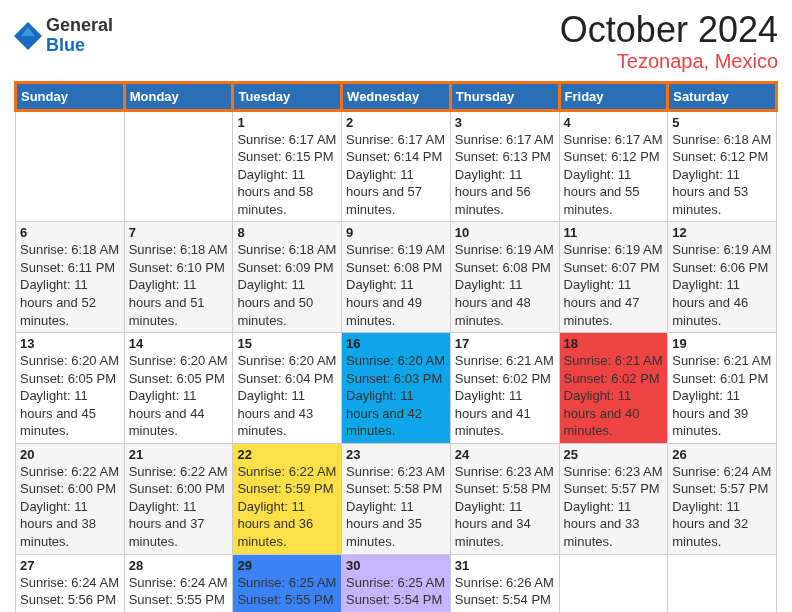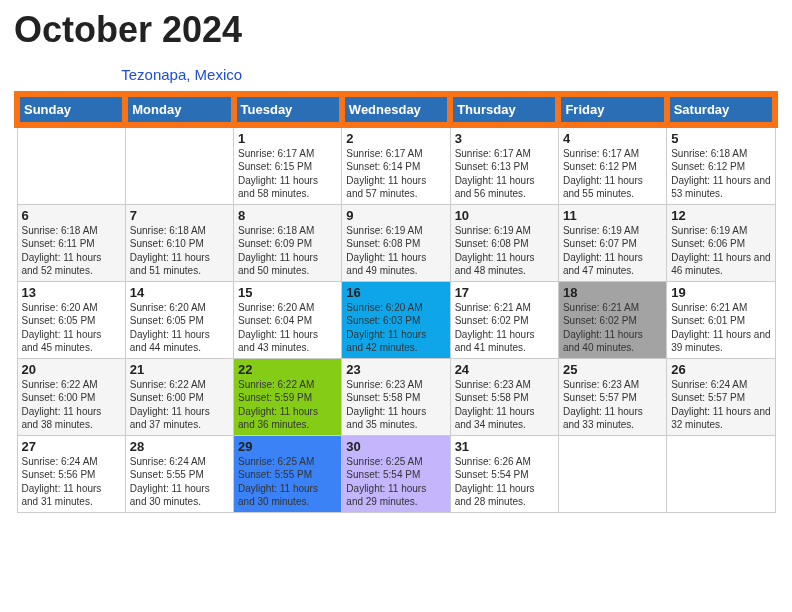--- a/index.html
+++ b/index.html
@@ -35,42 +35,41 @@
     .logo-icon {
       width: 28px;
       height: 28px;
       margin-right: 4px;
     }
     .title-block {
       text-align: right;
     }
     .month-title {
       font-size: 36px;
-      font-weight: bold;
+      font-weight: normal;
       color: #222;
       line-height: 1.1;
     }
     .subtitle {
-      font-size: 15px;
-      color: #1d4ed8;
-      margin-top: 16px;
+      font-size: 20px;
+      color: #ef4444;
     }
     .calendar {
       width: 100%;
       border-collapse: collapse;
       border: 1px solid #ccc;
     }
     .calendar th {
       background: #2a6eb5;
       color: #fff;
       font-size: 13px;
       font-weight: bold;
       padding: 5px 4px;
       text-align: left;
-      border: 6px solid #f97316;
+      border: 3px solid #f97316;
     }
     .calendar td {
       border: 1px solid #ccc;
       vertical-align: top;
       padding: 3px 4px;
       width: calc(100% / 7);
       min-height: 80px;
       font-size: 10.5px;
       color: #222;
       background: #fff;
@@ -84,33 +83,44 @@
     
     .calendar thead tr th { background: #2a6eb5; }
 
     .day-num {
       font-size: 13px;
       font-weight: bold;
       display: block;
       margin-bottom: 1px;
     }
     .day-info {
-      font-size: 10px;
+      font-size: 13px;
       color: #333;
       line-height: 1.35;
     }
     .empty-cell {
       background: #f9f9f9;
     }
   </style>
 </head>
 <body>
 
 <div class="page">
   <div class="header">
+    <div class="logo">
+      <svg class="logo-icon" viewBox="0 0 40 40" xmlns="http://www.w3.org/2000/svg">
+        <polygon points="0,20 20,0 40,20 20,40" fill="#1a6bbf"></polygon>
+        <polygon points="10,20 20,8 30,20" fill="#3a9ad9"></polygon>
+        <polygon points="10,20 20,32 30,20" fill="#1a6bbf" opacity="0.6"></polygon>
+      </svg>
+      <div class="logo-text">
+        <span style="font-size:18px;font-weight:bold;color:#333;line-height:1.1;">General</span>
+        <span style="font-size:18px;font-weight:bold;color:#1a6bbf;line-height:1.1;">Blue</span>
+      </div>
+    </div>
     <div class="title-block">
       <div class="month-title">October 2024</div>
       <div class="subtitle">Tezonapa, Mexico</div>
     </div>
   </div>
 
   <table class="calendar">
     <thead>
       <tr>
       <th>Sunday</th>
@@ -191,39 +201,39 @@
             <div class="day-info">Sunrise: 6:20 AM<br>Sunset: 6:04 PM<br>Daylight: 11 hours and 43 minutes.</div>
           </td>
           <td style="background: #0ea5e9;">
             <span class="day-num">16</span>
             <div class="day-info">Sunrise: 6:20 AM<br>Sunset: 6:03 PM<br>Daylight: 11 hours and 42 minutes.</div>
           </td>
           <td style="background: rgb(255, 255, 255);">
             <span class="day-num">17</span>
             <div class="day-info">Sunrise: 6:21 AM<br>Sunset: 6:02 PM<br>Daylight: 11 hours and 41 minutes.</div>
           </td>
-          <td style="background: #a3a3a3;">
+          <td style="background: #ef4444;">
             <span class="day-num">18</span>
             <div class="day-info">Sunrise: 6:21 AM<br>Sunset: 6:02 PM<br>Daylight: 11 hours and 40 minutes.</div>
           </td>
           <td style="background: rgb(255, 255, 255); margin-top: 12px;">
             <span class="day-num">19</span>
             <div class="day-info">Sunrise: 6:21 AM<br>Sunset: 6:01 PM<br>Daylight: 11 hours and 39 minutes.</div>
           </td>
         </tr>
         <tr>
           <td style="background: rgb(245, 245, 245); margin-top: 48px;">
             <span class="day-num">20</span>
             <div class="day-info">Sunrise: 6:22 AM<br>Sunset: 6:00 PM<br>Daylight: 11 hours and 38 minutes.</div>
           </td>
           <td style="background: rgb(245, 245, 245);">
             <span class="day-num">21</span>
             <div class="day-info">Sunrise: 6:22 AM<br>Sunset: 6:00 PM<br>Daylight: 11 hours and 37 minutes.</div>
           </td>
-          <td style="background: #84cc16;">
+          <td style="background: #fde047;">
             <span class="day-num">22</span>
             <div class="day-info">Sunrise: 6:22 AM<br>Sunset: 5:59 PM<br>Daylight: 11 hours and 36 minutes.</div>
           </td>
           <td style="background: rgb(245, 245, 245);">
             <span class="day-num">23</span>
             <div class="day-info">Sunrise: 6:23 AM<br>Sunset: 5:58 PM<br>Daylight: 11 hours and 35 minutes.</div>
           </td>
           <td style="background: rgb(245, 245, 245);">
             <span class="day-num">24</span>
             <div class="day-info">Sunrise: 6:23 AM<br>Sunset: 5:58 PM<br>Daylight: 11 hours and 34 minutes.</div>

